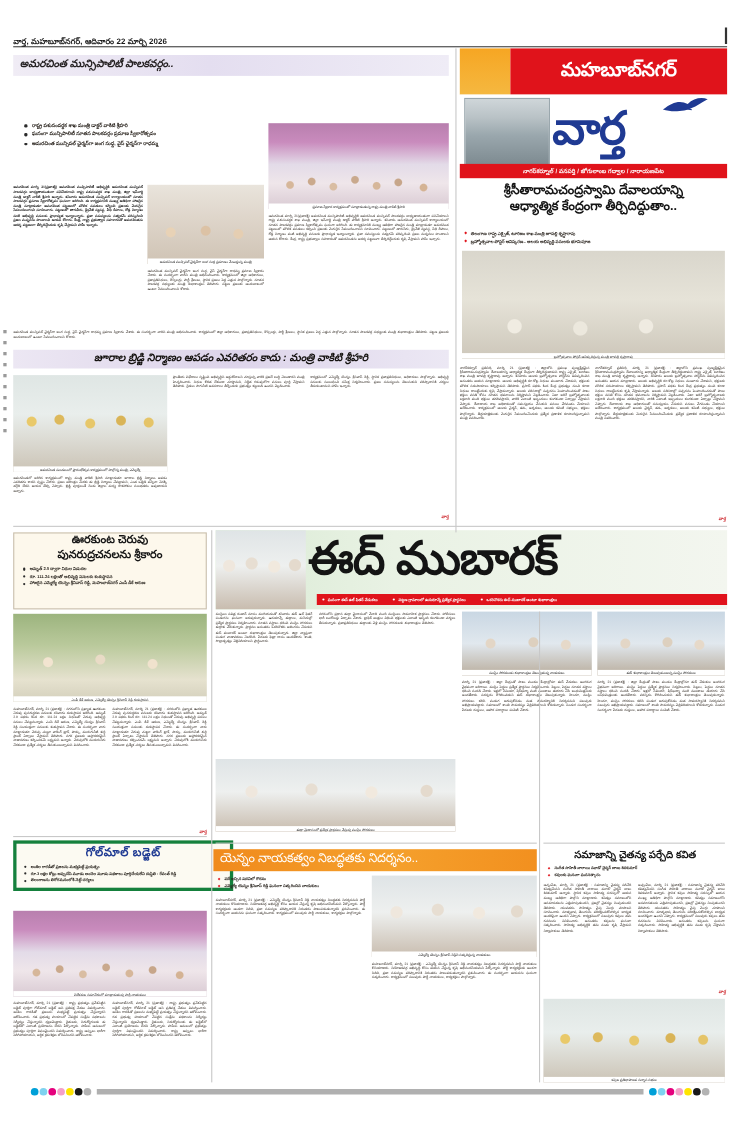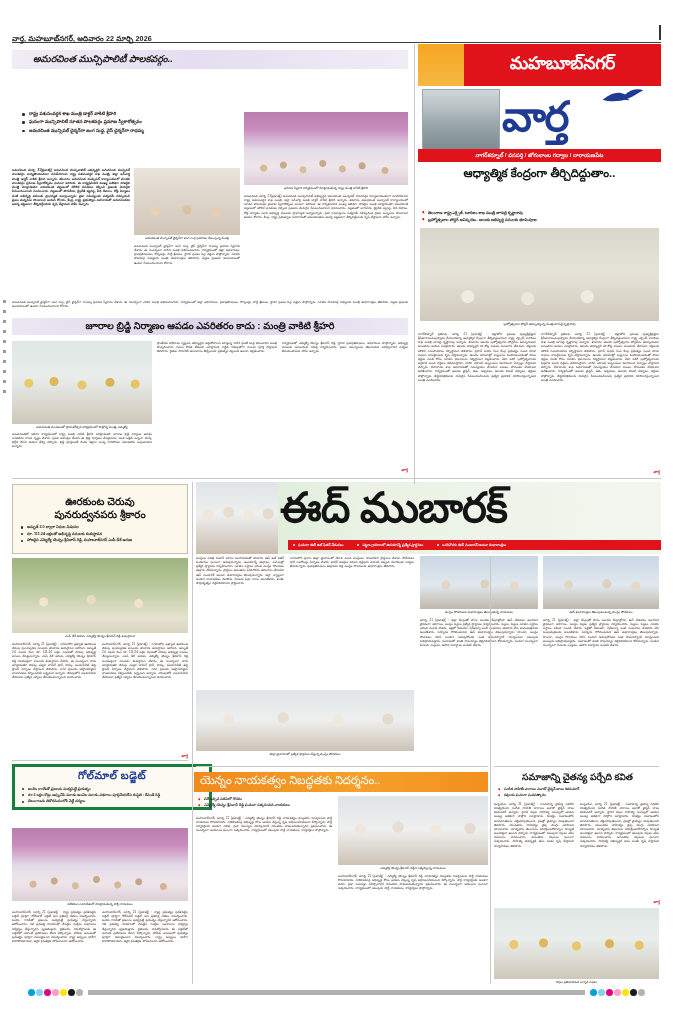--- a/index.html
+++ b/index.html
@@ -27,21 +27,21 @@
   }
   .datebar .dt { font-size: 7.2px; color: #1a1a1a; font-weight: 600; letter-spacing: .1px; }
   .datebar .tick {
     position: absolute; right: 0; top: -2px; width: 1.6px; height: 15px; background: #333;
   }
 
   
   .kicker {
     position: absolute; left: 12px; top: 50px; width: 396px; height: 19px;
     background: linear-gradient(90deg,#f0ecf5 0%, #e4def0 45%, #efecf6 100%);
-    display: flex; align-items: center; padding-left: 21px;
+    display: flex; align-items: center; padding-left: 6px;
   }
   .kicker span { font-size: 9.5px; color: #231f20; font-style: italic; font-weight: 600; }
 
   
   .mainhead {
     position: absolute; left: 12px; top: 72px; width: 396px;
     font-size: 23.5px; font-weight: 800; color: #111; letter-spacing: -0.2px;
     line-height: 26px; white-space: nowrap;
   }
   .bullets { position: absolute; left: 22px; top: 110px; width: 212px; }
@@ -119,21 +119,21 @@
   }
   .ph-dam {
     background: linear-gradient(180deg,#cfd6d9 0%, #b9c2c6 28%, #9aa7ad 55%, #7d8a90 100%);
   }
 
   
   .band-purple {
     position: absolute; background: linear-gradient(90deg,#ece7f3,#ddd4ea 50%,#ece8f4);
     display: flex; align-items: center; justify-content: center;
   }
-  .band-purple span { font-size: 9.6px; font-weight: 800; color: #14110f; }
+  .band-purple span { font-size: 9.6px; font-weight: 800; color: #14110f; font-style: italic; }
 
   
   .mh { position: absolute; left: 418px; top: 44px; width: 243px; height: 118px; }
   .mh-top { position: relative; height: 42px; display: flex; }
   .mh-orange { width: 46px; background: linear-gradient(180deg,#f6a623,#f5b840); }
   .mh-red {
     flex: 1; background: #e0131b; display: flex; align-items: center; justify-content: center;
   }
   .mh-red span { color: #fff; font-size: 17.5px; font-weight: 800; letter-spacing: -.3px; }
   .mh-body { position: relative; height: 70px; display: flex; background: #fff; }
@@ -163,21 +163,21 @@
   .rbul li:before {
     content: "\25C6"; position: absolute; left: 0; top: -0.5px; font-size: 3.4px; color: #e0131b;
   }
 
   
   .boxhead {
     position: absolute; border: 1px solid #c9bfae; background: #fdf8ec;
   }
   .boxhead .t {
     text-align: center; font-size: 10.2px; font-weight: 800; color: #171717; line-height: 13px;
-    padding-top: 10px;
+    padding-top: 0;
   }
   .boxhead ul { margin: 3px 0 0 8px; }
   .boxhead li {
     list-style: none; font-size: 3.8px; color: #2b2620; line-height: 6.6px;
     padding-left: 6px; position: relative; font-weight: 700;
   }
   .boxhead li:before {
     content: ""; position: absolute; left: 0; top: 2.4px;
     width: 2.2px; height: 2.2px; background: #2b2b2b; border-radius: 50%;
   }
@@ -339,39 +339,40 @@
         </svg>
         <span class="vt">వార్త</span>
       </div>
     </div>
     <div class="mh-strip">
       <span>నాగర్‌కర్నూల్ / వనపర్తి / జోగులాంబ గద్వాల / నారాయణపేట</span>
     </div>
   </div>
 
   <div class="rh">
+    <div>శ్రీసీతారామచంద్రస్వామి దేవాలయాన్ని</div>
     <div>ఆధ్యాత్మిక కేంద్రంగా తీర్చిదిద్దుతాం..</div>
   </div>
 
   <ul class="rbul">
     <li>తెలంగాణ రాష్ట్ర ఎక్సైజ్, టూరిజం శాఖ మంత్రి జూపల్లి కృష్ణారావు</li>
     <li>బ్రహ్మోత్సవాల పోస్టర్ ఆవిష్కరణ.. ఆలయ అభివృద్ధి పనులకు భూమిపూజ</li>
   </ul>
 
   <div class="photo ph-poster" style="left:420px; top:228px; width:239px; height:98px;">
     <div class="cap">బ్రహ్మోత్సవాల పోస్టర్ ఆవిష్కరిస్తున్న మంత్రి జూపల్లి కృష్ణారావు</div>
   </div>
 
   <div class="body-text s2" style="position:absolute; left:418px; top:332px; width:118px; height:136px;">నాగర్‌కర్నూల్ ప్రతినిధి, మార్చి 21 (ప్రజాశక్తి) : జిల్లాలోని ప్రముఖ పుణ్యక్షేత్రమైన శ్రీసీతారామచంద్రస్వామి దేవాలయాన్ని ఆధ్యాత్మిక కేంద్రంగా తీర్చిదిద్దుతామని రాష్ట్ర ఎక్సైజ్, టూరిజం శాఖ మంత్రి జూపల్లి కృష్ణారావు అన్నారు. శనివారం ఆలయ బ్రహ్మోత్సవాల పోస్టర్‌ను ఆవిష్కరించిన అనంతరం ఆయన మాట్లాడారు. ఆలయ అభివృద్ధికి రూ.కోట్ల నిధులు మంజూరు చేశామని, భక్తులకు మౌలిక సదుపాయాలు కల్పిస్తామని తెలిపారు. ప్రసాద్ పథకం కింద కేంద్ర ప్రభుత్వం నుంచి కూడా నిధులు రాబట్టేందుకు కృషి చేస్తామన్నారు. ఆలయ పరిసరాల్లో పచ్చదనం పెంపొందించడంతో పాటు భక్తుల వసతి కోసం నూతన భవనాలను నిర్మిస్తామని వెల్లడించారు. ఏటా జరిగే బ్రహ్మోత్సవాలకు లక్షలాది మంది భక్తులు తరలివస్తారని, వారికి ఎలాంటి ఇబ్బందులు కలగకుండా ఏర్పాట్లు చేస్తామని చెప్పారు. దేవాదాయ శాఖ అధికారులతో సమన్వయం చేసుకుని పనులు వేగవంతం చేయాలని ఆదేశించారు. కార్యక్రమంలో ఆలయ చైర్మన్, ఈఓ, అర్చకులు, ఆలయ కమిటీ సభ్యులు, భక్తులు పాల్గొన్నారు. తీర్థయాత్రికులకు మెరుగైన సేవలందించేందుకు ప్రత్యేక ప్రణాళిక రూపొందిస్తున్నామని మంత్రి వివరించారు.</div>
   <div class="body-text s2" style="position:absolute; left:541px; top:332px; width:118px; height:136px;">నాగర్‌కర్నూల్ ప్రతినిధి, మార్చి 21 (ప్రజాశక్తి) : జిల్లాలోని ప్రముఖ పుణ్యక్షేత్రమైన శ్రీసీతారామచంద్రస్వామి దేవాలయాన్ని ఆధ్యాత్మిక కేంద్రంగా తీర్చిదిద్దుతామని రాష్ట్ర ఎక్సైజ్, టూరిజం శాఖ మంత్రి జూపల్లి కృష్ణారావు అన్నారు. శనివారం ఆలయ బ్రహ్మోత్సవాల పోస్టర్‌ను ఆవిష్కరించిన అనంతరం ఆయన మాట్లాడారు. ఆలయ అభివృద్ధికి రూ.కోట్ల నిధులు మంజూరు చేశామని, భక్తులకు మౌలిక సదుపాయాలు కల్పిస్తామని తెలిపారు. ప్రసాద్ పథకం కింద కేంద్ర ప్రభుత్వం నుంచి కూడా నిధులు రాబట్టేందుకు కృషి చేస్తామన్నారు. ఆలయ పరిసరాల్లో పచ్చదనం పెంపొందించడంతో పాటు భక్తుల వసతి కోసం నూతన భవనాలను నిర్మిస్తామని వెల్లడించారు. ఏటా జరిగే బ్రహ్మోత్సవాలకు లక్షలాది మంది భక్తులు తరలివస్తారని, వారికి ఎలాంటి ఇబ్బందులు కలగకుండా ఏర్పాట్లు చేస్తామని చెప్పారు. దేవాదాయ శాఖ అధికారులతో సమన్వయం చేసుకుని పనులు వేగవంతం చేయాలని ఆదేశించారు. కార్యక్రమంలో ఆలయ చైర్మన్, ఈఓ, అర్చకులు, ఆలయ కమిటీ సభ్యులు, భక్తులు పాల్గొన్నారు. తీర్థయాత్రికులకు మెరుగైన సేవలందించేందుకు ప్రత్యేక ప్రణాళిక రూపొందిస్తున్నామని మంత్రి వివరించారు.</div>
   <div class="redsig" style="position:absolute; left:612px; top:468px; width:48px;">వార్త</div>
 
   <div class="boxhead" style="left:12px; top:484px; width:176px; height:70px;">
     <div class="t">ఊరకుంట చెరువు</div>
-    <div class="t" style="padding-top:0">పునరుద్వనపరు శ్రీకారం</div>
+    <div class="t" style="padding-top:0">పునరుద్రచనలను శ్రీకారం</div>
     <ul>
       <li>అమృత్ 2.0 ద్వారా నిధుల విడుదల</li>
       <li>రూ. 111.24 లక్షలతో అభివృద్ధి పనులకు శంకుస్థాపన</li>
       <li>హాజరైన ఎమ్మెల్యే యెన్నం శ్రీనివాస్ రెడ్డి, మహబూబ్‌నగర్ ఎంపీ డీకే అరుణ</li>
     </ul>
   </div>
 
   <div class="photo ph-green" style="left:12px; top:558px; width:176px; height:80px;">
     <div class="cap">ఎంపీ డీకే అరుణ, ఎమ్మెల్యే యెన్నం శ్రీనివాస్ రెడ్డి శంకుస్థాపన</div>
   </div>

